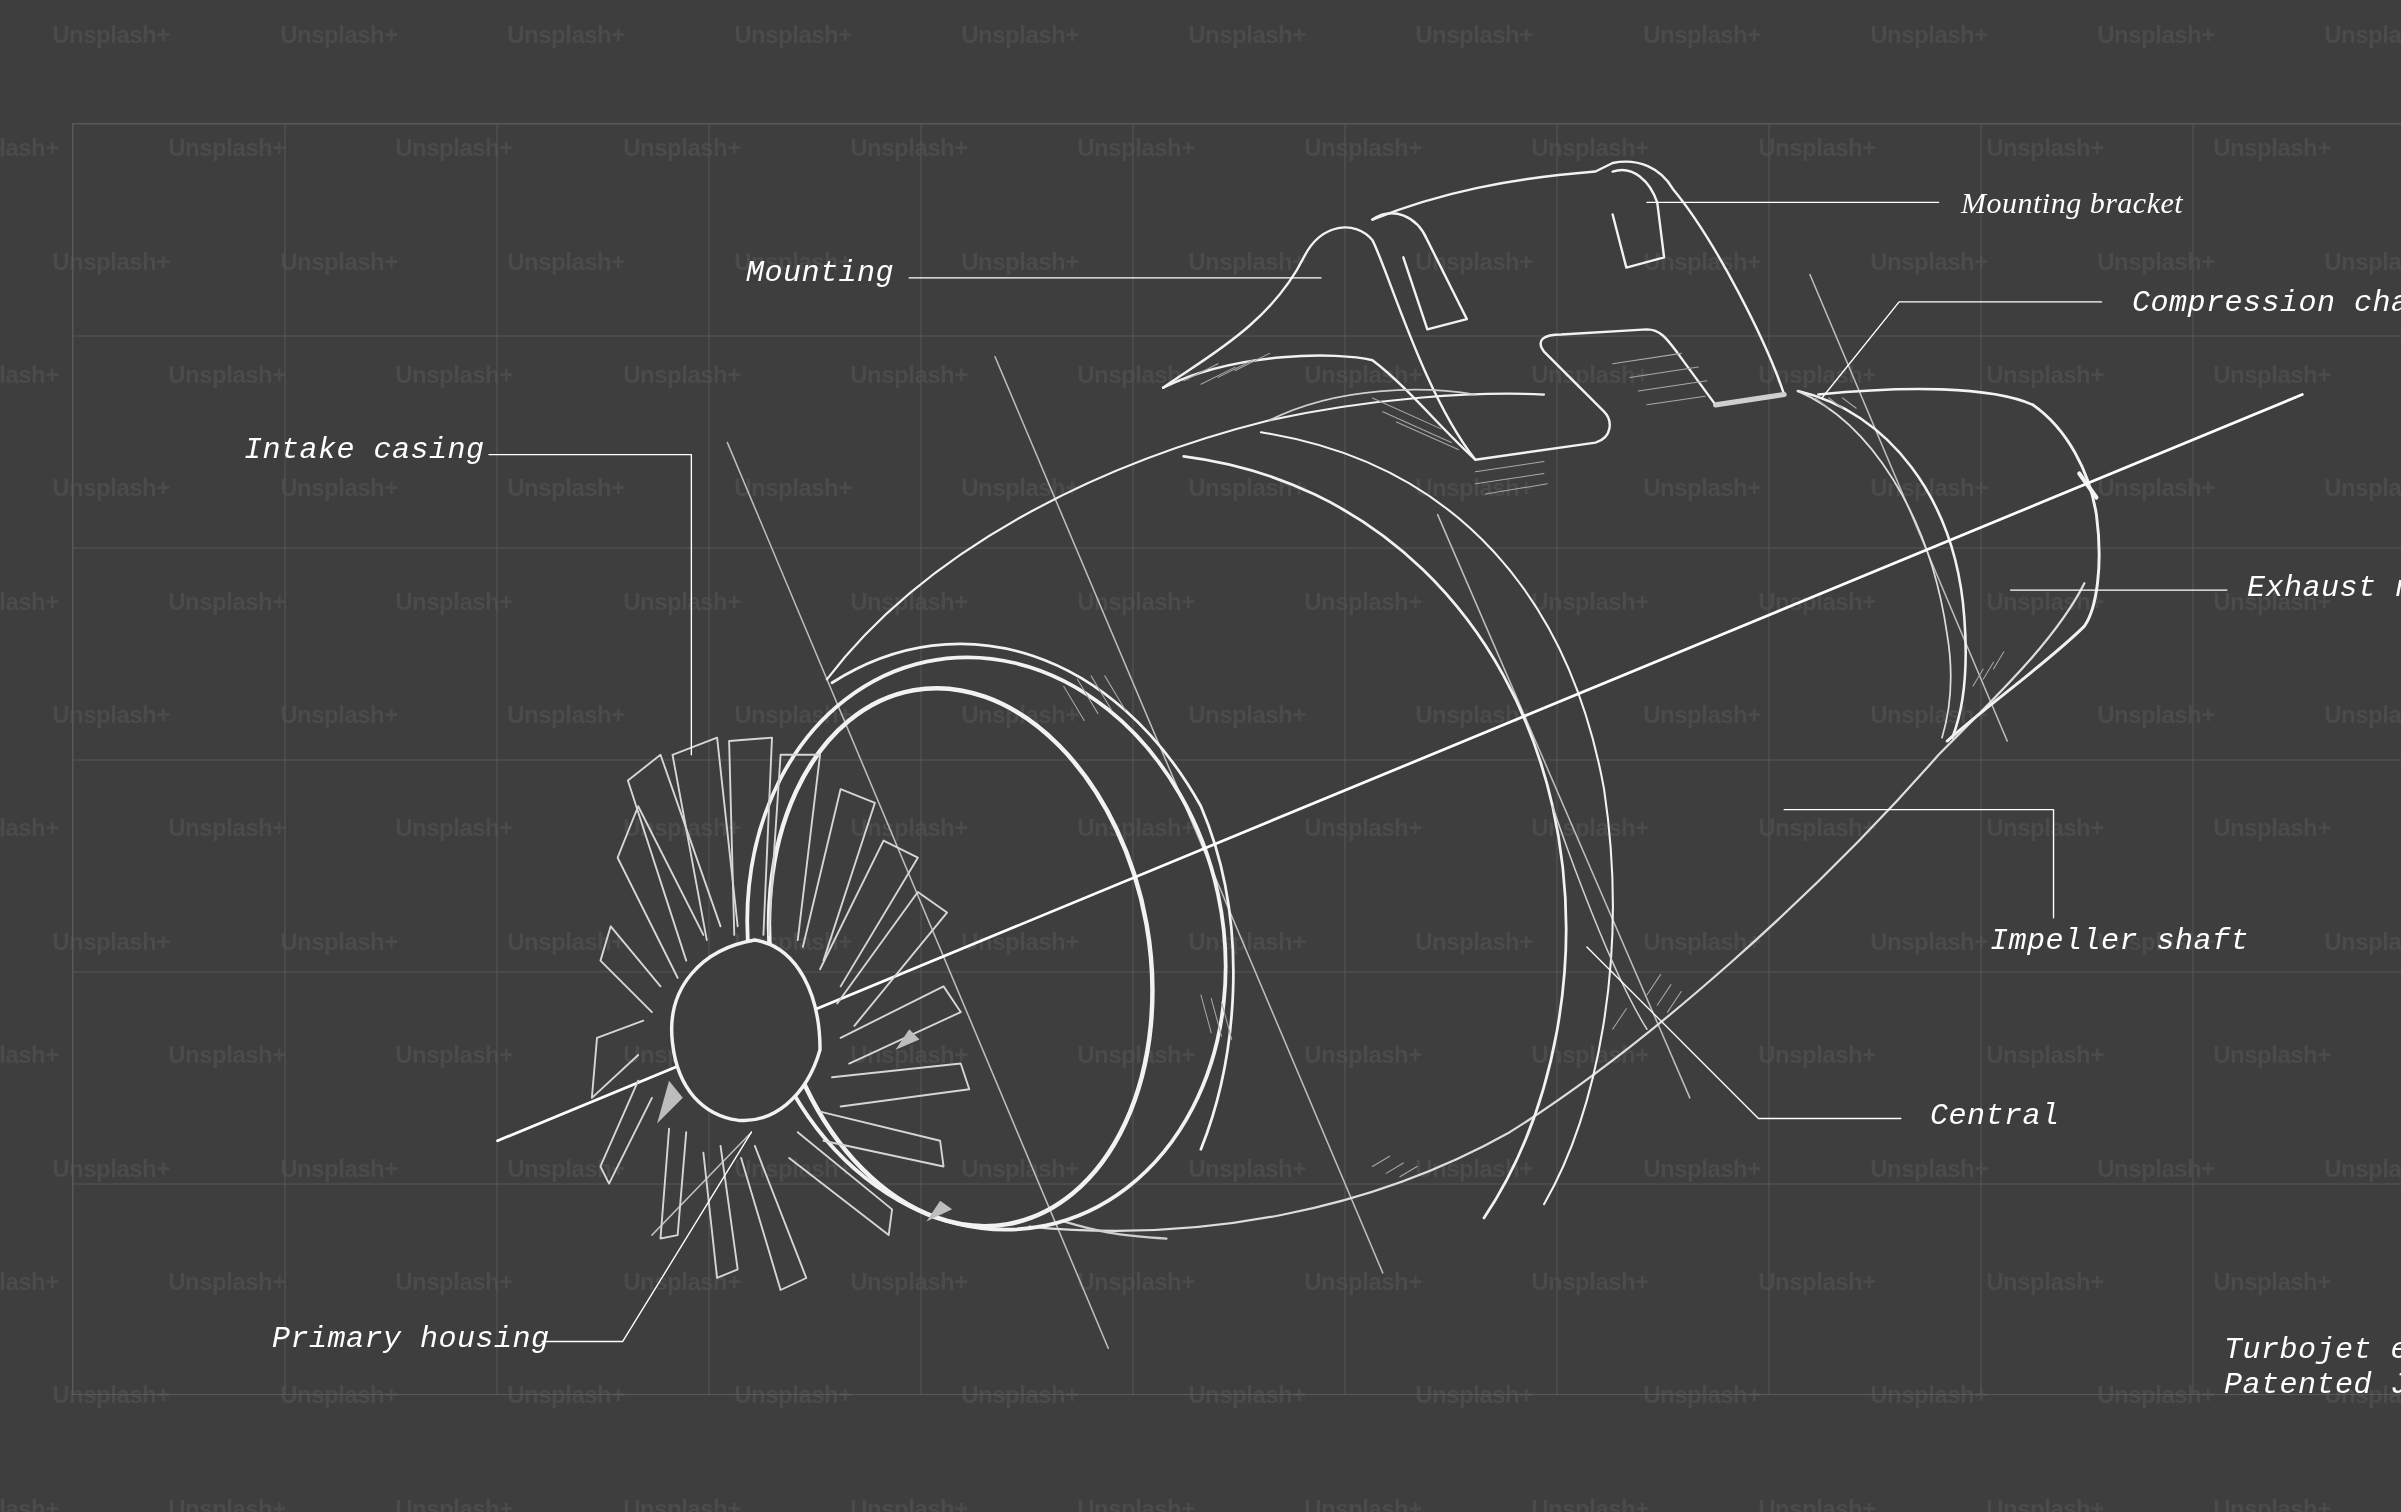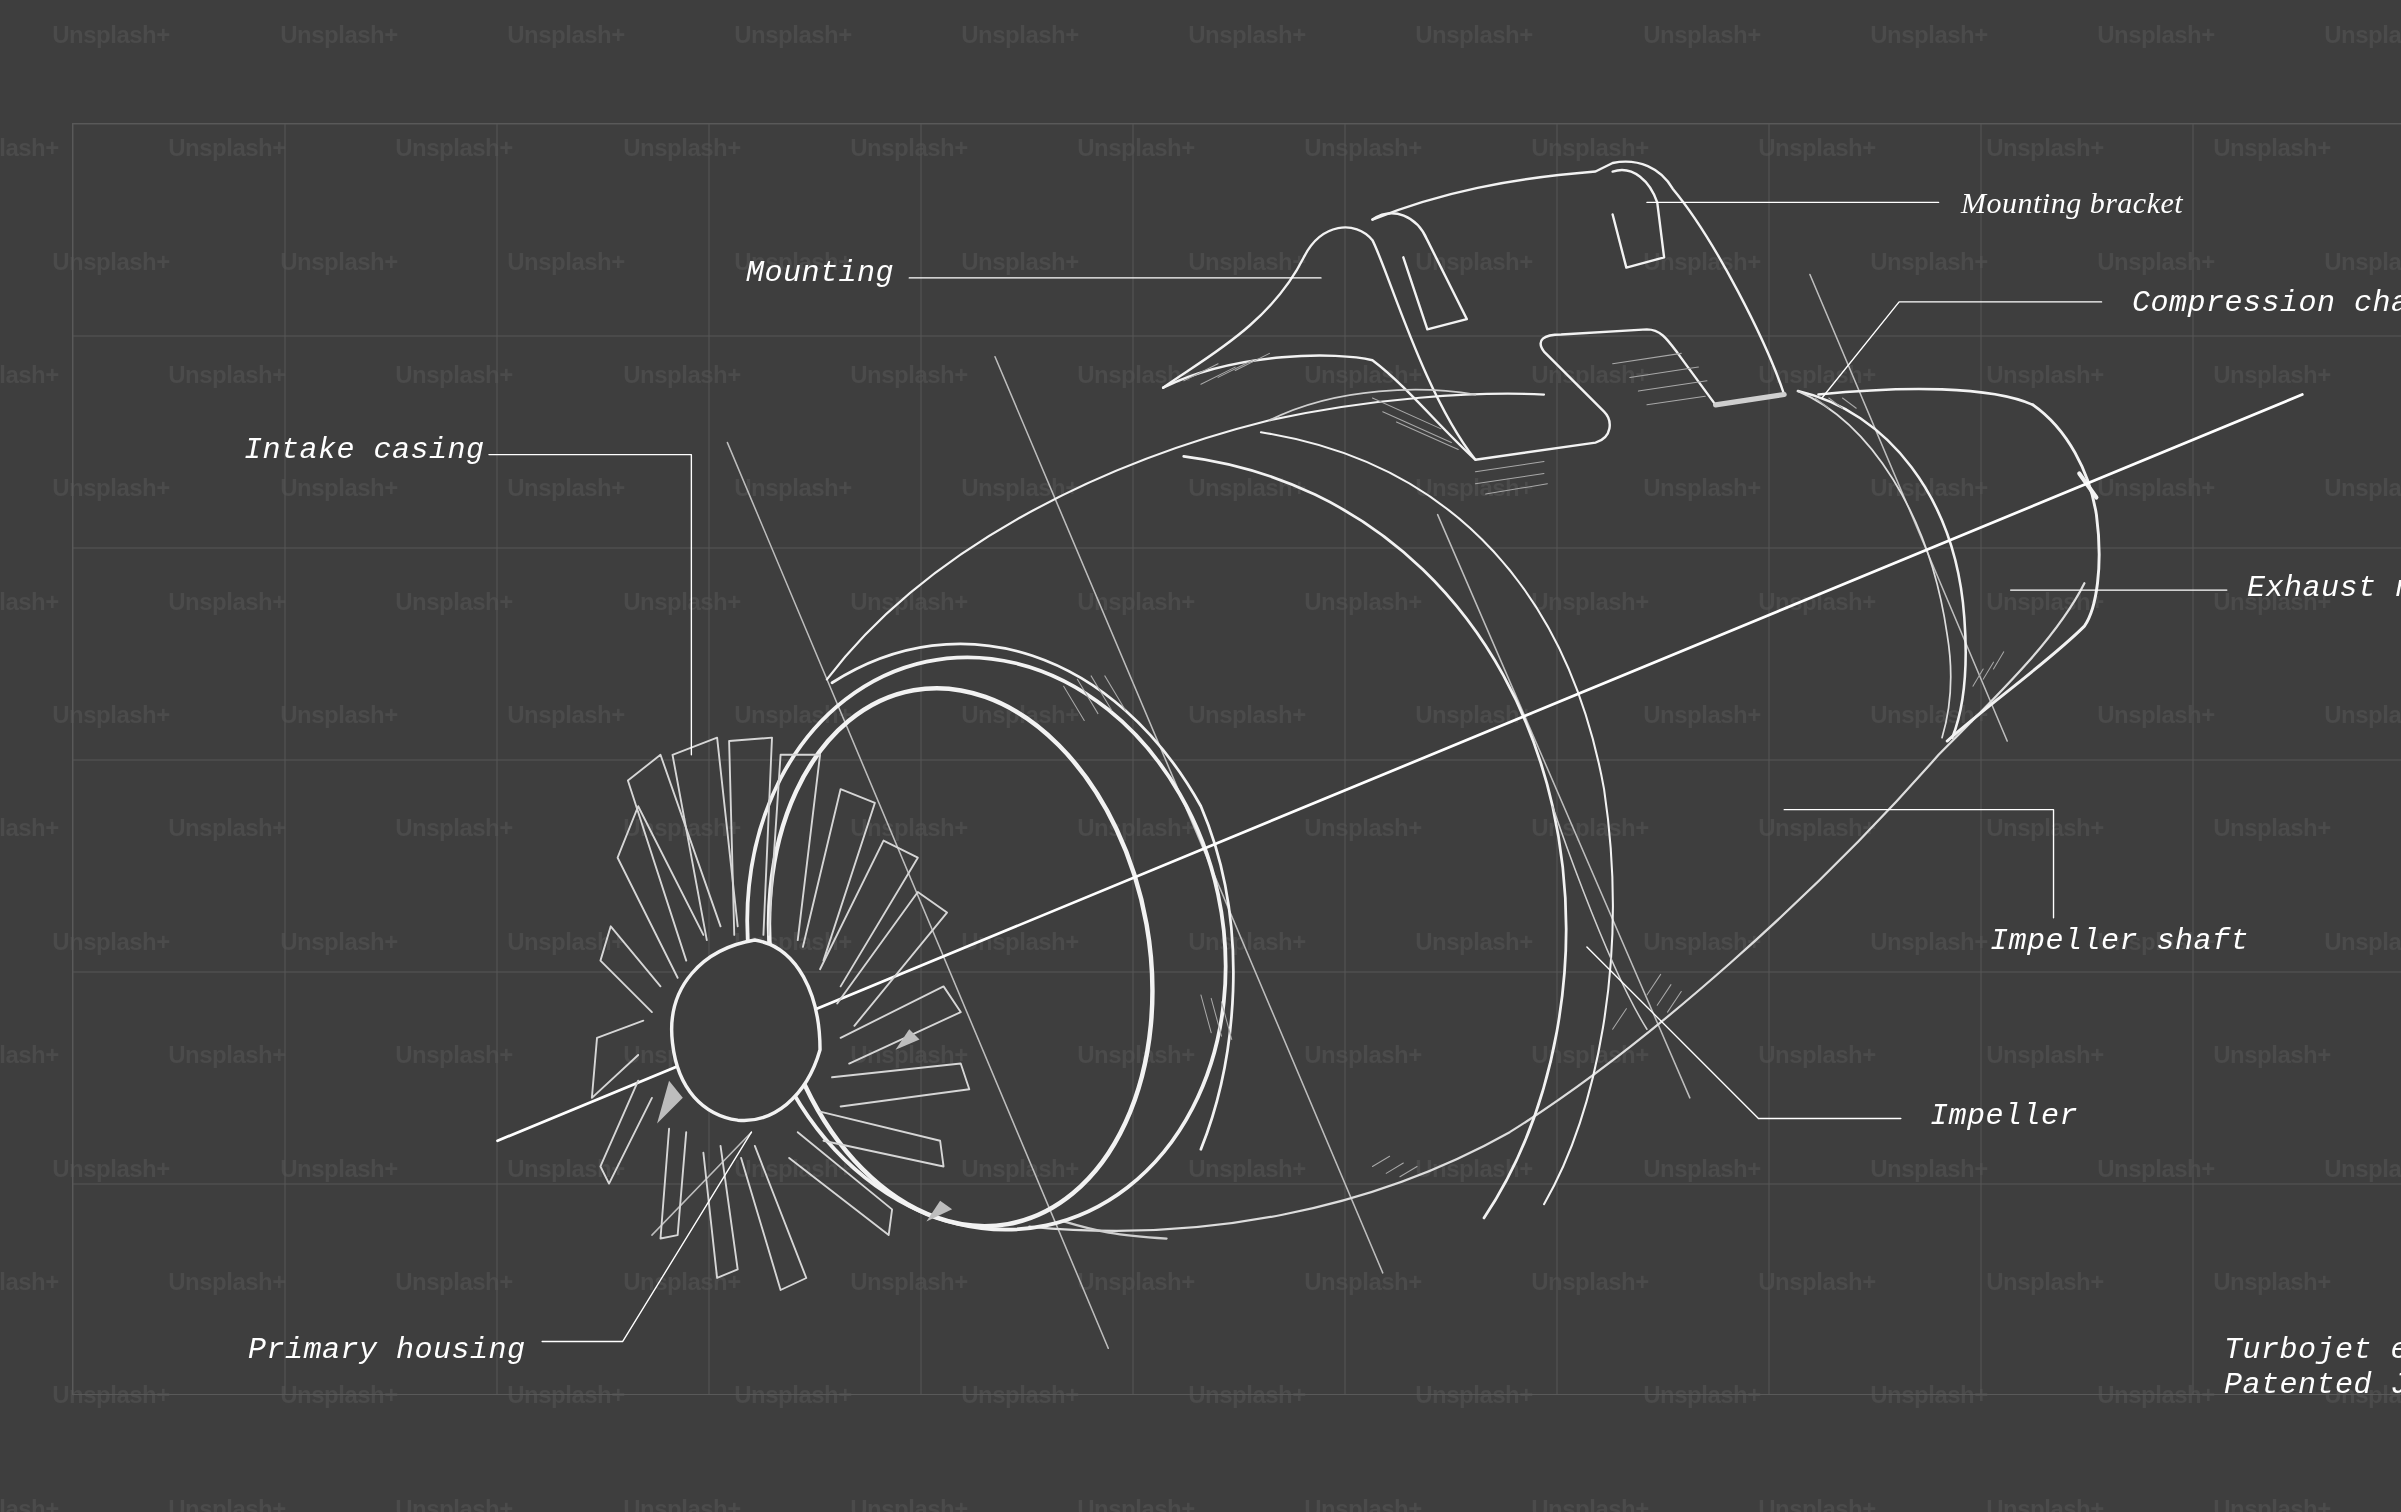--- a/index.html
+++ b/index.html
@@ -304,20 +304,20 @@
     </g>
   </g>
 </svg>
 
 <div class="label" style="left:746px; top:258px;">Mounting</div>
 <div class="label" style="left:1961px; top:188px;font-family:Liberation Serif, serif;">Mounting bracket</div>
 <div class="label" style="left:2132px; top:288px;">Compression chamber</div>
 <div class="label" style="left:244px; top:435px;">Intake casing</div>
 <div class="label" style="left:2247px; top:573px;">Exhaust nozzle</div>
 <div class="label" style="left:1990px; top:926px;">Impeller shaft</div>
-<div class="label" style="left:1930px; top:1101px;">Impeller</div>
-<div class="label" style="left:248px; top:1324px;margin-top:11px;">Primary housing</div>
+<div class="label" style="left:1930px; top:1101px;">Central</div>
+<div class="label" style="left:272px; top:1324px;">Primary housing</div>
 
 <div class="title-block">
   <div>Turbojet engine</div>
   <div>Patented Jan. 02,1910</div>
 </div>
 
 
 </body></html>

